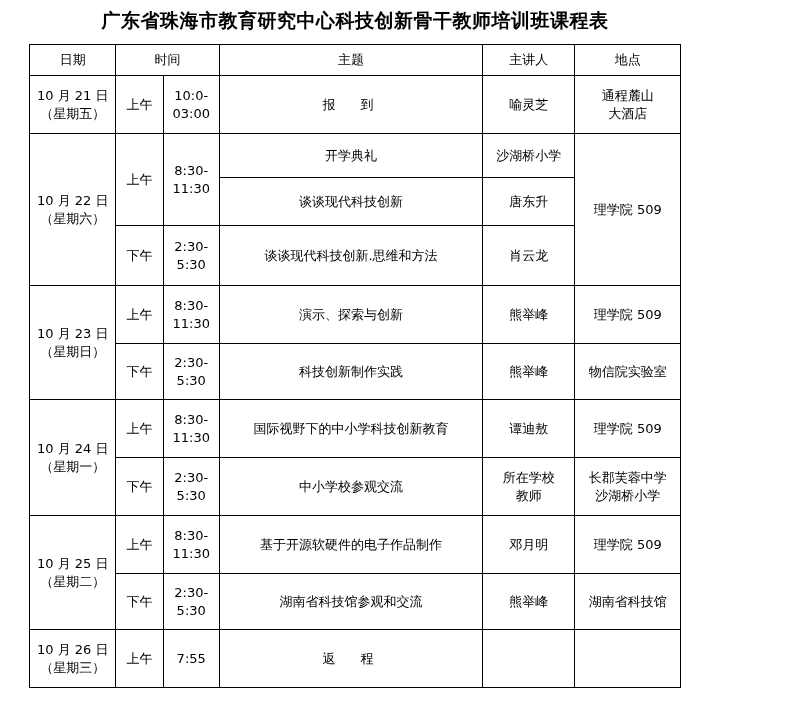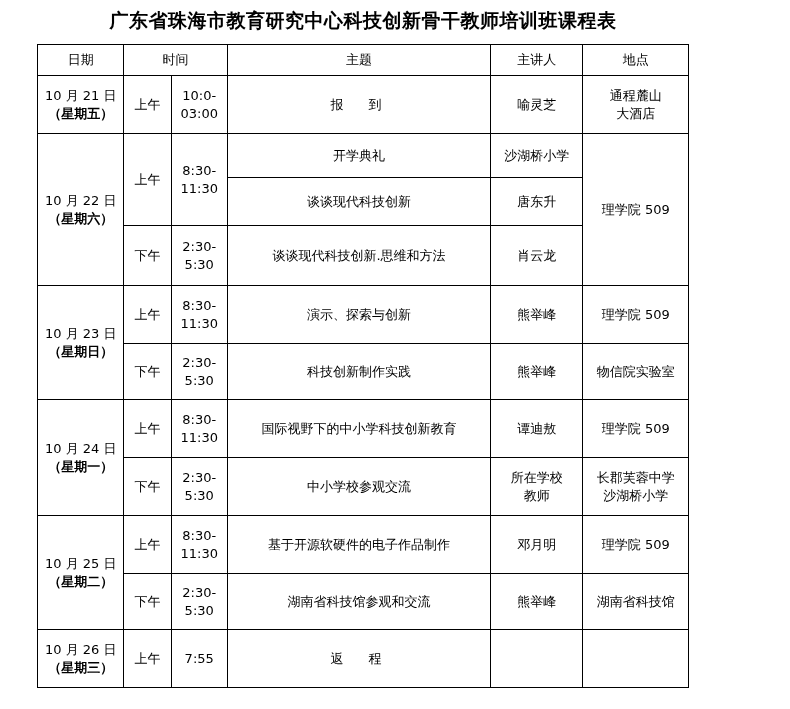--- a/index.html
+++ b/index.html
@@ -11,21 +11,20 @@
     height: 709px;
     background: #ffffff;
     font-family: "DejaVu Sans", "Liberation Sans", sans-serif;
     color: #000000;
     overflow: hidden;
   }
   .page {
     position: relative;
     width: 710px;
     height: 709px;
-    padding-left: 8px;
   }
   .doc-title {
     text-align: center;
     font-size: 19px;
     font-weight: bold;
     letter-spacing: 0.5px;
     padding-top: 8px;
     padding-bottom: 10px;
     font-family: "DejaVu Serif", "Liberation Serif", serif;
   }
@@ -51,21 +50,21 @@
   .col-topic  { width: 262px; }
   .col-speaker{ width: 92px; }
   .col-place  { width: 105px; }
 
   thead td { height: 30px; font-size: 13.5px; }
 
   .cell-date {
     font-size: 13px;
     line-height: 1.9;
   }
-  .cell-date .line2 { display: block; font-weight: bold; }
+  .cell-date .line2 { display: block; }
 
   .cell-time {
     font-size: 12px;
     line-height: 1.7;
     padding: 2px 0;
   }
   .cell-time .t2 { display: block; }
 
   .cell-topic {
     text-align: left;

